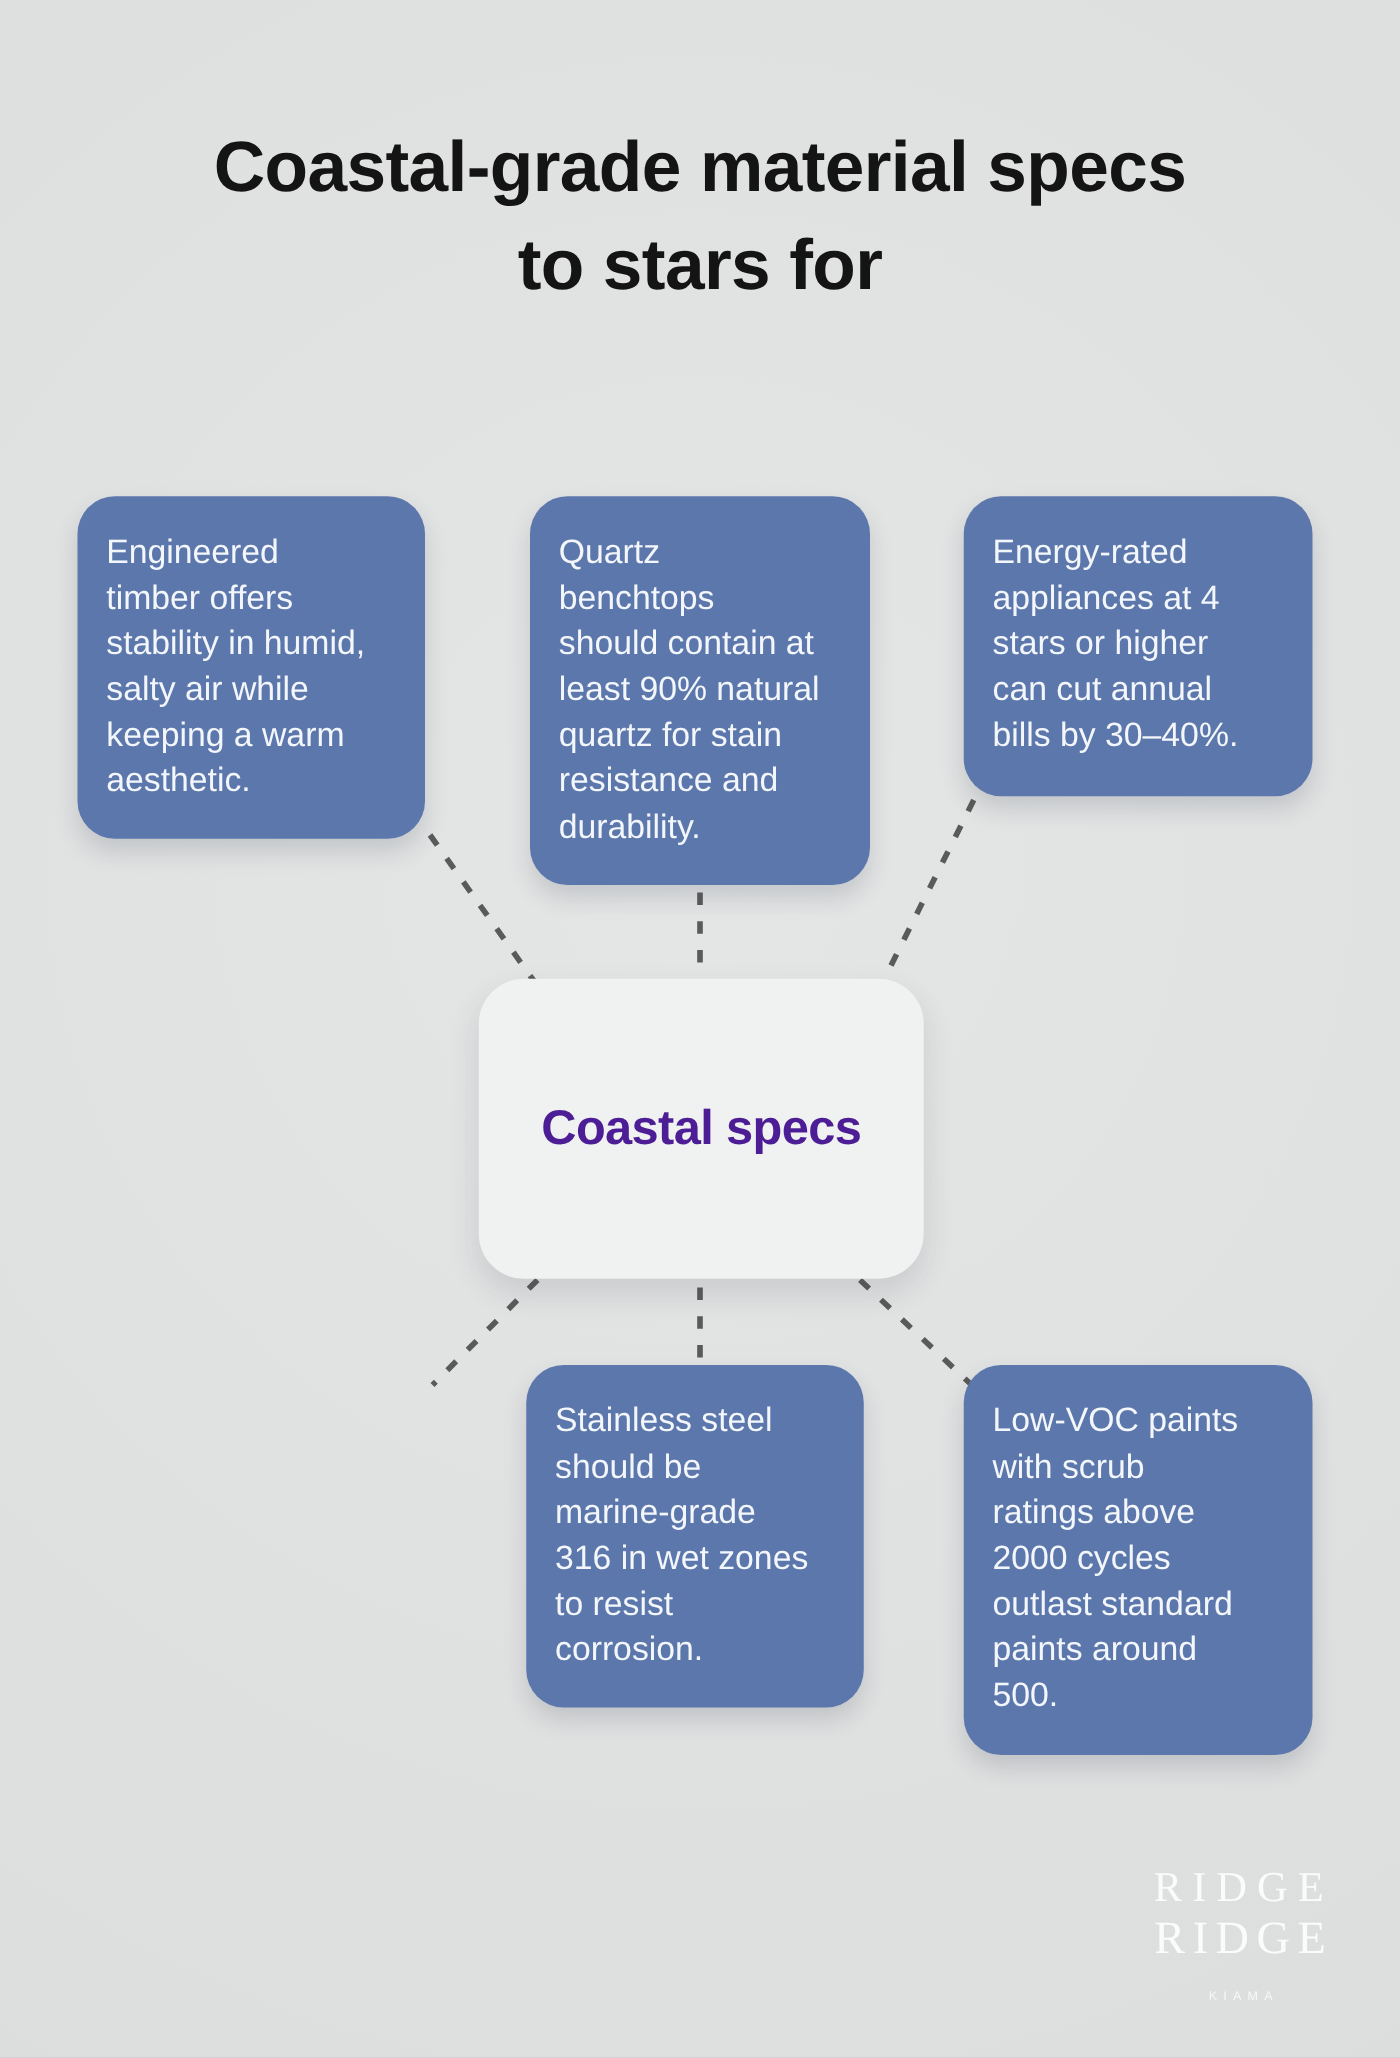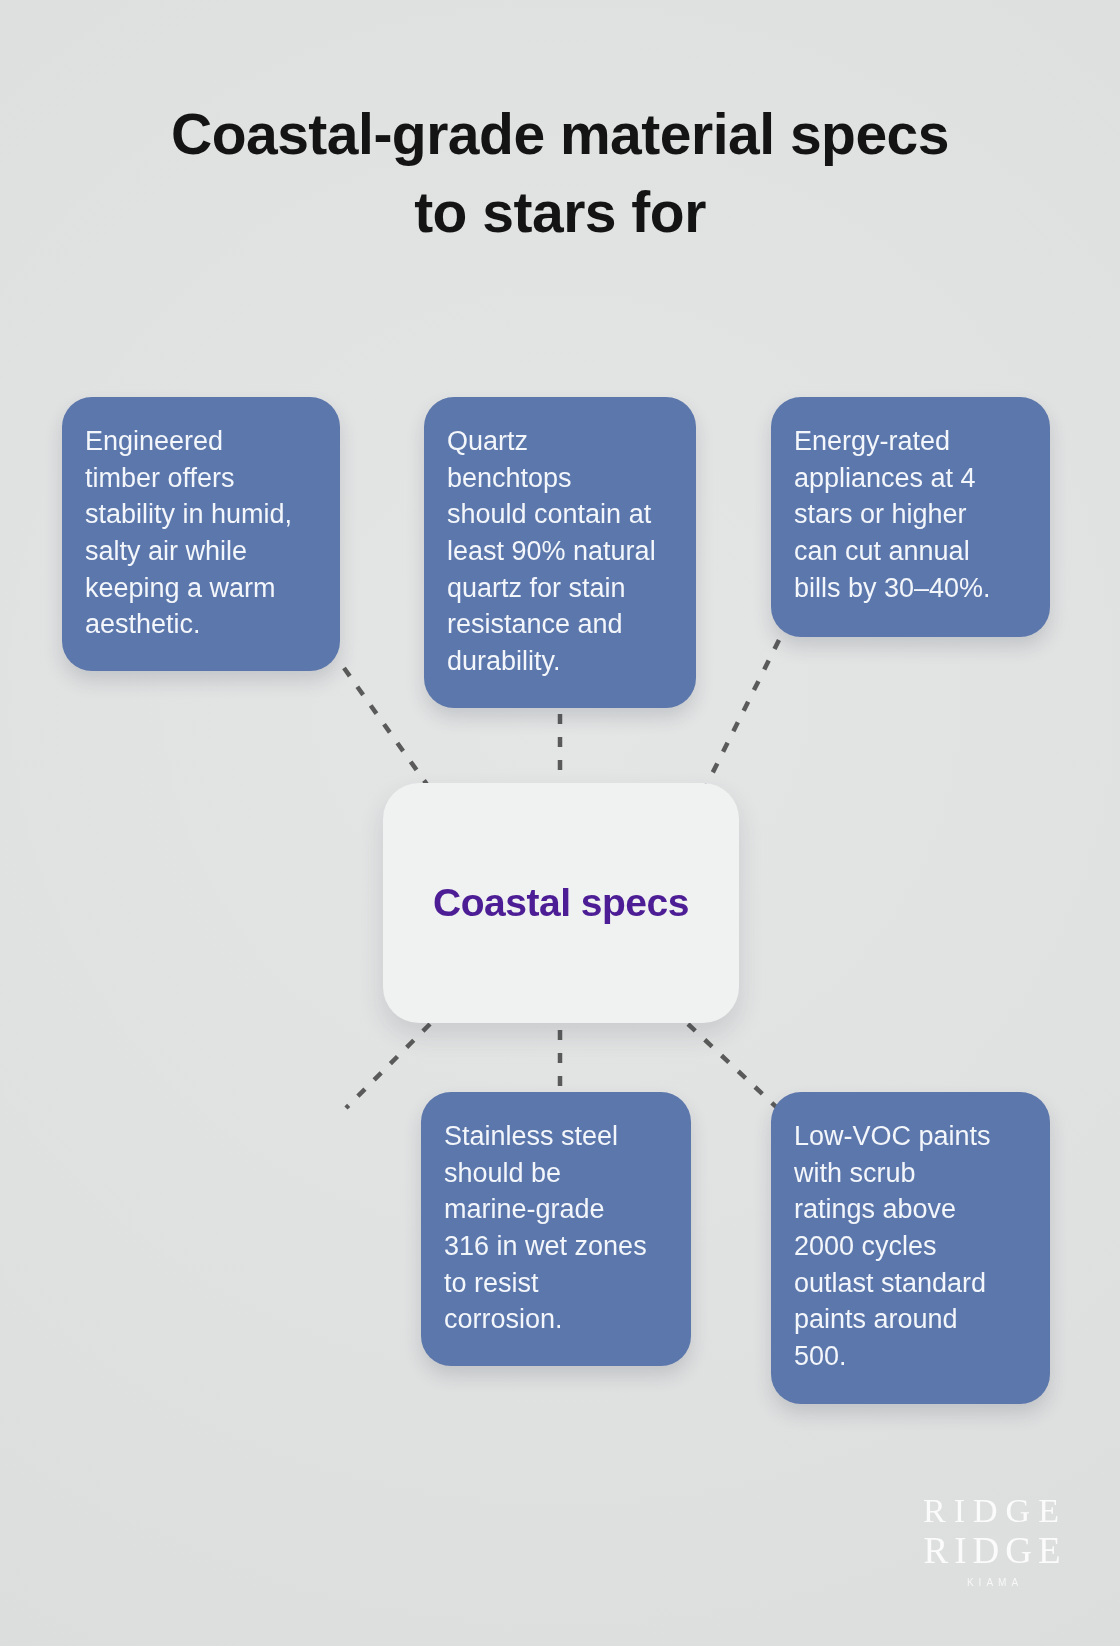--- a/index.html
+++ b/index.html
@@ -72,21 +72,21 @@
     color:#fbfbfb;
     font-family:"Liberation Serif", serif;
     z-index:2;
   }
   .logo-line1{font-size:34px;letter-spacing:8px;line-height:1.0;}
   .logo-line2{font-size:37px;letter-spacing:6px;line-height:1.0;margin-top:4px;}
   .logo-line3{
     font-family:"Liberation Sans", sans-serif;
     font-size:10px;letter-spacing:5px;
     color:rgba(255,255,255,0.78);
-    margin-top:8px;
+    margin-top:23px;
   }
 </style>
 </head>
 <body>
 
 <div id="page">
 
   <div class="page-title">Coastal-grade material specs
 to stars for</div>
 

